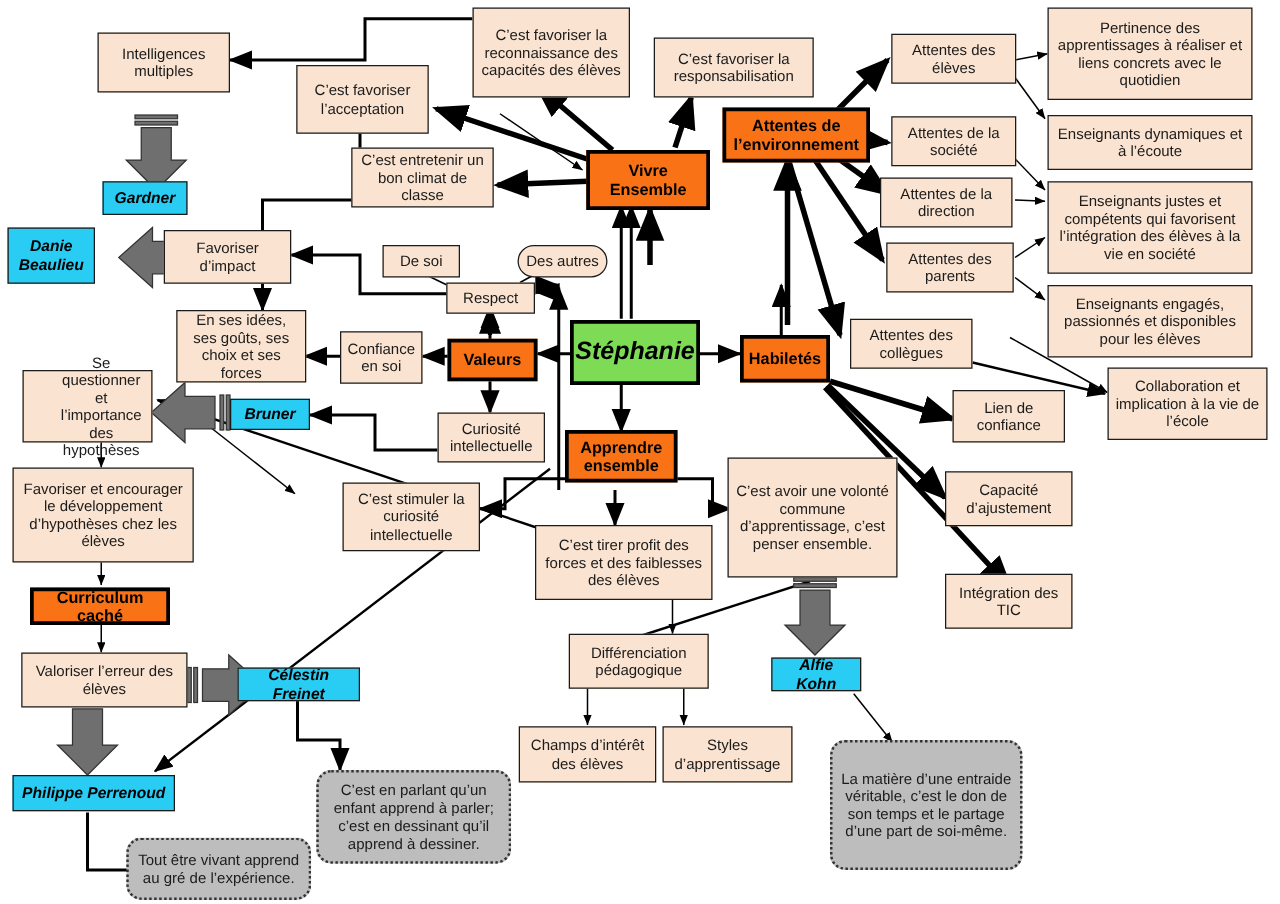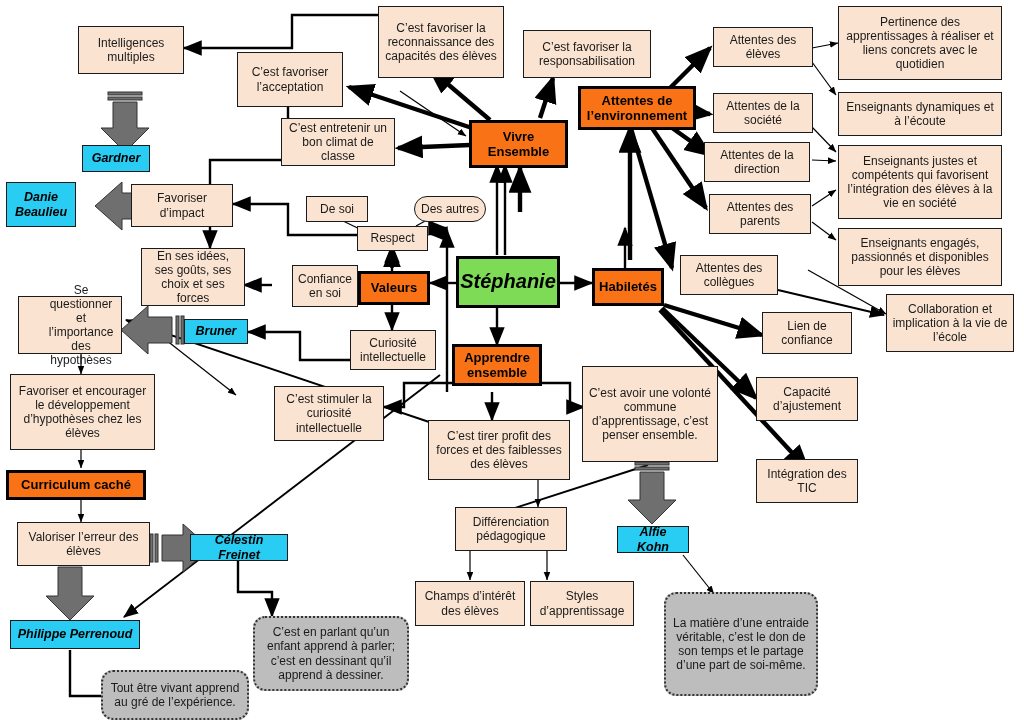--- a/index.html
+++ b/index.html
@@ -278,41 +278,41 @@
     </div>
 
   <div class="node purple" style="left:452px;top:344px;width:90px;height:42px;">
     <span>Apprendre ensemble</span>
     </div>
 
   <div class="node peach" style="left:141px;top:248px;width:104px;height:58px;">
     <span>En ses idées, ses goûts, ses choix et ses forces</span>
     </div>
 
-  <div class="node peach" style="left:272px;top:265px;width:66px;height:42px;margin-left:20px;">
+  <div class="node peach" style="left:272px;top:265px;width:66px;height:42px;">
     <span>Confiance en soi</span>
     </div>
 
   <div class="node peach" style="left:350px;top:330px;width:86px;height:40px;">
     <span>Curiosité intellectuelle</span>
     </div>
 
   <div class="node blue" style="left:184px;top:319px;width:64px;height:25px;">
     <span>Bruner</span>
     </div>
 
   <div class="node peach" style="left:18px;top:296px;width:104px;height:58px;padding-left:22px;">
     <span>Se questionner et l’importance des hypothèses</span>
     </div>
 
   <div class="node peach" style="left:10px;top:374px;width:145px;height:76px;">
     <span>Favoriser et encourager le développement d’hypothèses chez les élèves</span>
     </div>
 
-  <div class="node purple" style="left:6px;top:470px;width:140px;height:30px;justify-content:center;">
+  <div class="node purple" style="left:24px;top:470px;width:112px;height:30px;justify-content:center;">
     <span>Curriculum caché</span>
     </div>
 
   <div class="node peach" style="left:17px;top:522px;width:133px;height:44px;">
     <span>Valoriser l’erreur des élèves</span>
     </div>
 
   <div class="node blue" style="left:190px;top:534px;width:98px;height:27px;">
     <span>Célestin Freinet</span>
     </div>

